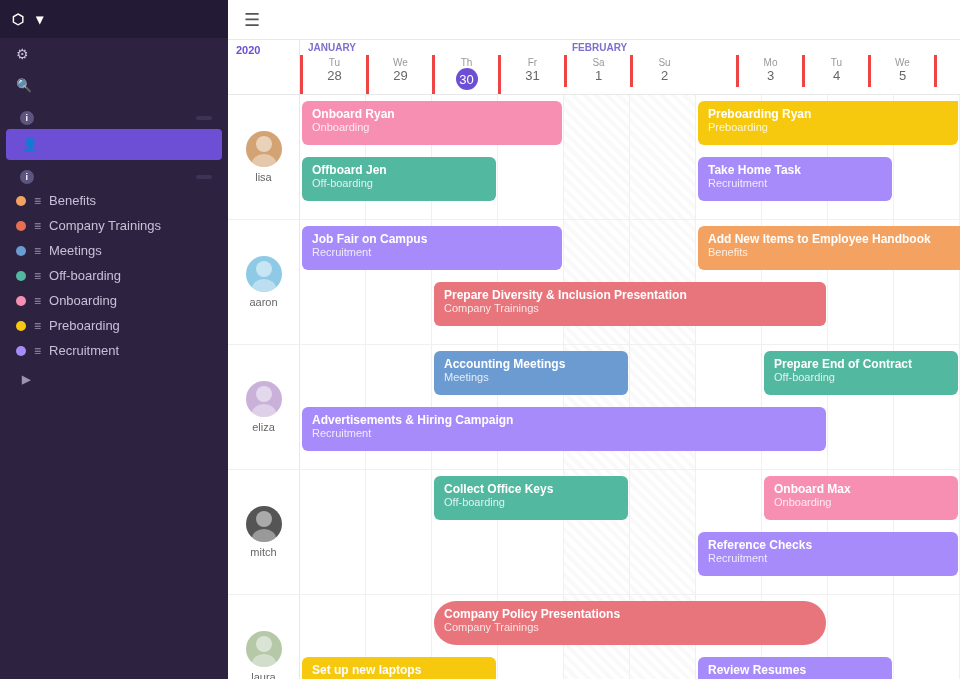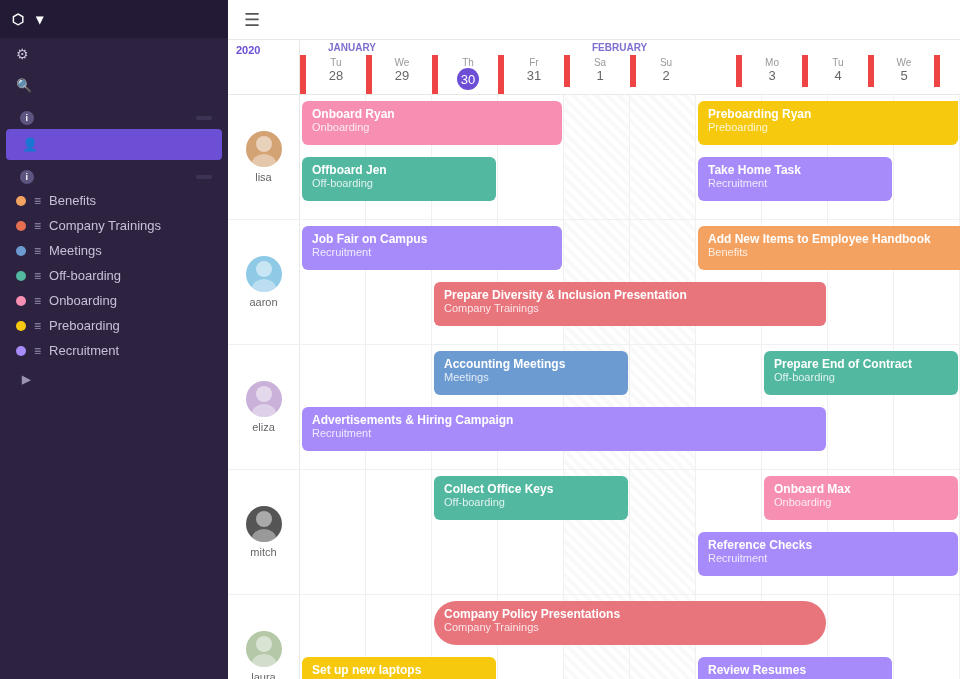--- a/index.html
+++ b/index.html
@@ -100,28 +100,28 @@
       display: flex;
       border-bottom: 1px solid #e8e8e8;
       position: sticky;
       top: 0;
       background: #fff;
       z-index: 10;
     }
     .cal-person-col { width: 72px; min-width: 72px; border-right: 1px solid #e8e8e8; }
     .cal-header-months { display: flex; flex: 1; }
     .month-group { display: flex; flex-direction: column; }
-    .month-label { font-size: 10px; font-weight: 600; color: #7c6fce; text-transform: uppercase; padding: 2px 8px; margin-left: 20px; }
+    .month-label { font-size: 10px; font-weight: 600; color: #7c6fce; text-transform: uppercase; padding: 2px 8px; }
     .month-days { display: flex; }
     .day-col {
       width: 66px; min-width: 66px;
       text-align: center;
       padding: 2px 12px 4px;
       font-size: 11px; color: #666;
-      border-left: 6px solid #ef4444;
+      border-left: 3px solid #ef4444;
     }
     .day-col .day-name { font-size: 10px; color: #999; }
     .day-col .day-num { font-size: 13px; font-weight: 500; }
     .day-col.today .day-num {
       background: #6c4fd4; color: #fff;
       border-radius: 50%; width: 22px; height: 22px;
       display: inline-flex; align-items: center; justify-content: center;
     }
     .year-label { font-size: 11px; font-weight: 700; color: #6c4fd4; padding: 4px 8px 0; }
 

